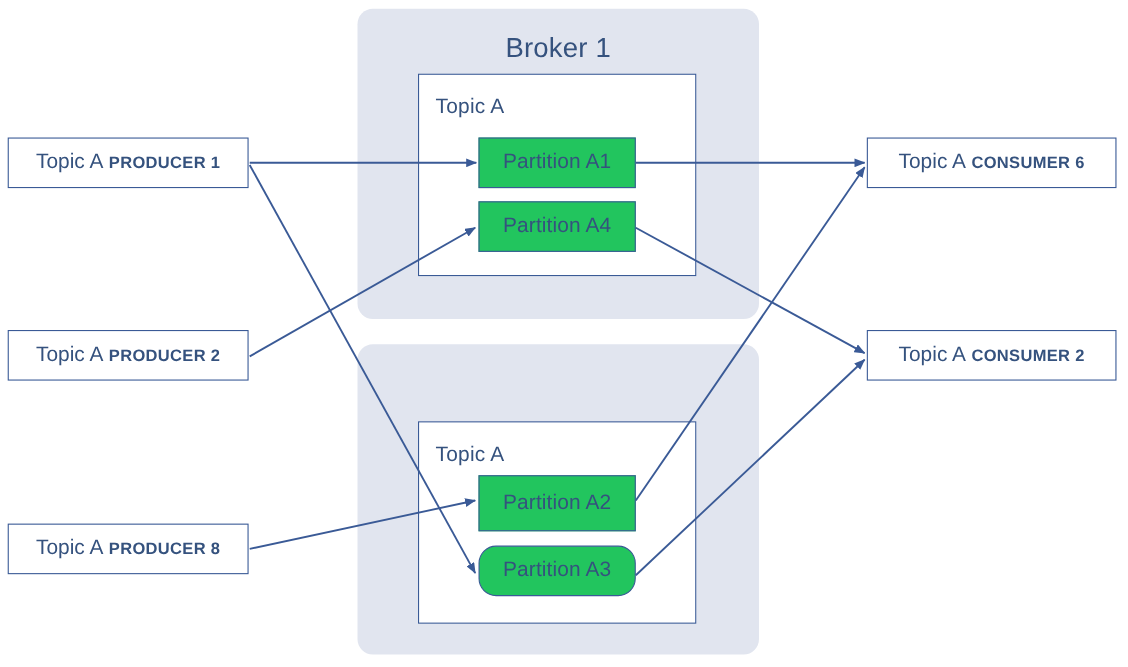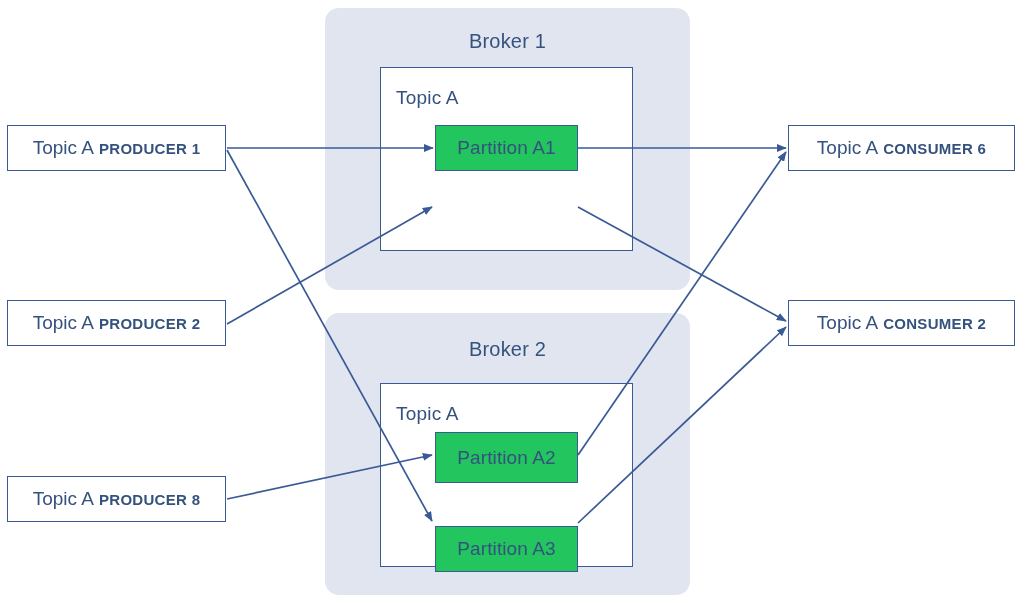--- a/index.html
+++ b/index.html
@@ -26,21 +26,21 @@
     background: #e1e5ef;
     border-radius: 14px;
     box-sizing: border-box;
   }
   .broker-title {
     position: absolute;
     left: 0;
     right: 0;
     text-align: center;
     color: #35527e;
-    font-size: 20px;
+    font-size: 25px;
     letter-spacing: 0.2px;
   }
 
   
   .topic-box {
     position: absolute;
     background: #ffffff;
     border: 1.6px solid #3a5a96;
     box-sizing: border-box;
   }
@@ -102,31 +102,31 @@
 
   <div class="broker-panel" style="left:325px; top:8px; width:365px; height:282px;">
   </div>
   <div class="broker-title" style="left:325px; width:365px; top:30px;">Broker 1</div>
 
   <div class="topic-box" style="left:380px; top:67px; width:253px; height:184px;"></div>
   <div class="topic-label" style="left:396px; top:87px;">Topic A</div>
 
   <div class="partition-box" style="left:435px; top:125px; width:143px; height:46px;">Partition A1</div>
 
+  <div class="partition-box" style="left:435px; top:183px; width:143px; height:46px;">Partition A4</div>
 
   <div class="broker-panel" style="left:325px; top:313px; width:365px; height:282px;">
   </div>
-  <div class="broker-title" style="left:325px; width:365px; top:338px;">Broker 2</div>
 
   <div class="topic-box" style="left:380px; top:383px; width:253px; height:184px;"></div>
   <div class="topic-label" style="left:396px; top:403px;">Topic A</div>
 
   <div class="partition-box" style="left:435px; top:432px; width:143px; height:51px;">Partition A2</div>
 
-  <div class="partition-box" style="left:435px; top:526px; width:143px; height:46px;">Partition A3</div>
+  <div class="partition-box" style="left:435px; top:496px; width:143px; height:46px;border-radius:16px;">Partition A3</div>
 
   <div class="endpoint-box" style="left:7px; top:125px; width:219px; height:46px;">
     <span>Topic A</span>
     <span class="sc">PRODUCER 1</span>
   </div>
 
   <div class="endpoint-box" style="left:7px; top:300px; width:219px; height:46px;">
     <span>Topic A</span>
     <span class="sc">PRODUCER 2</span>
   </div>

